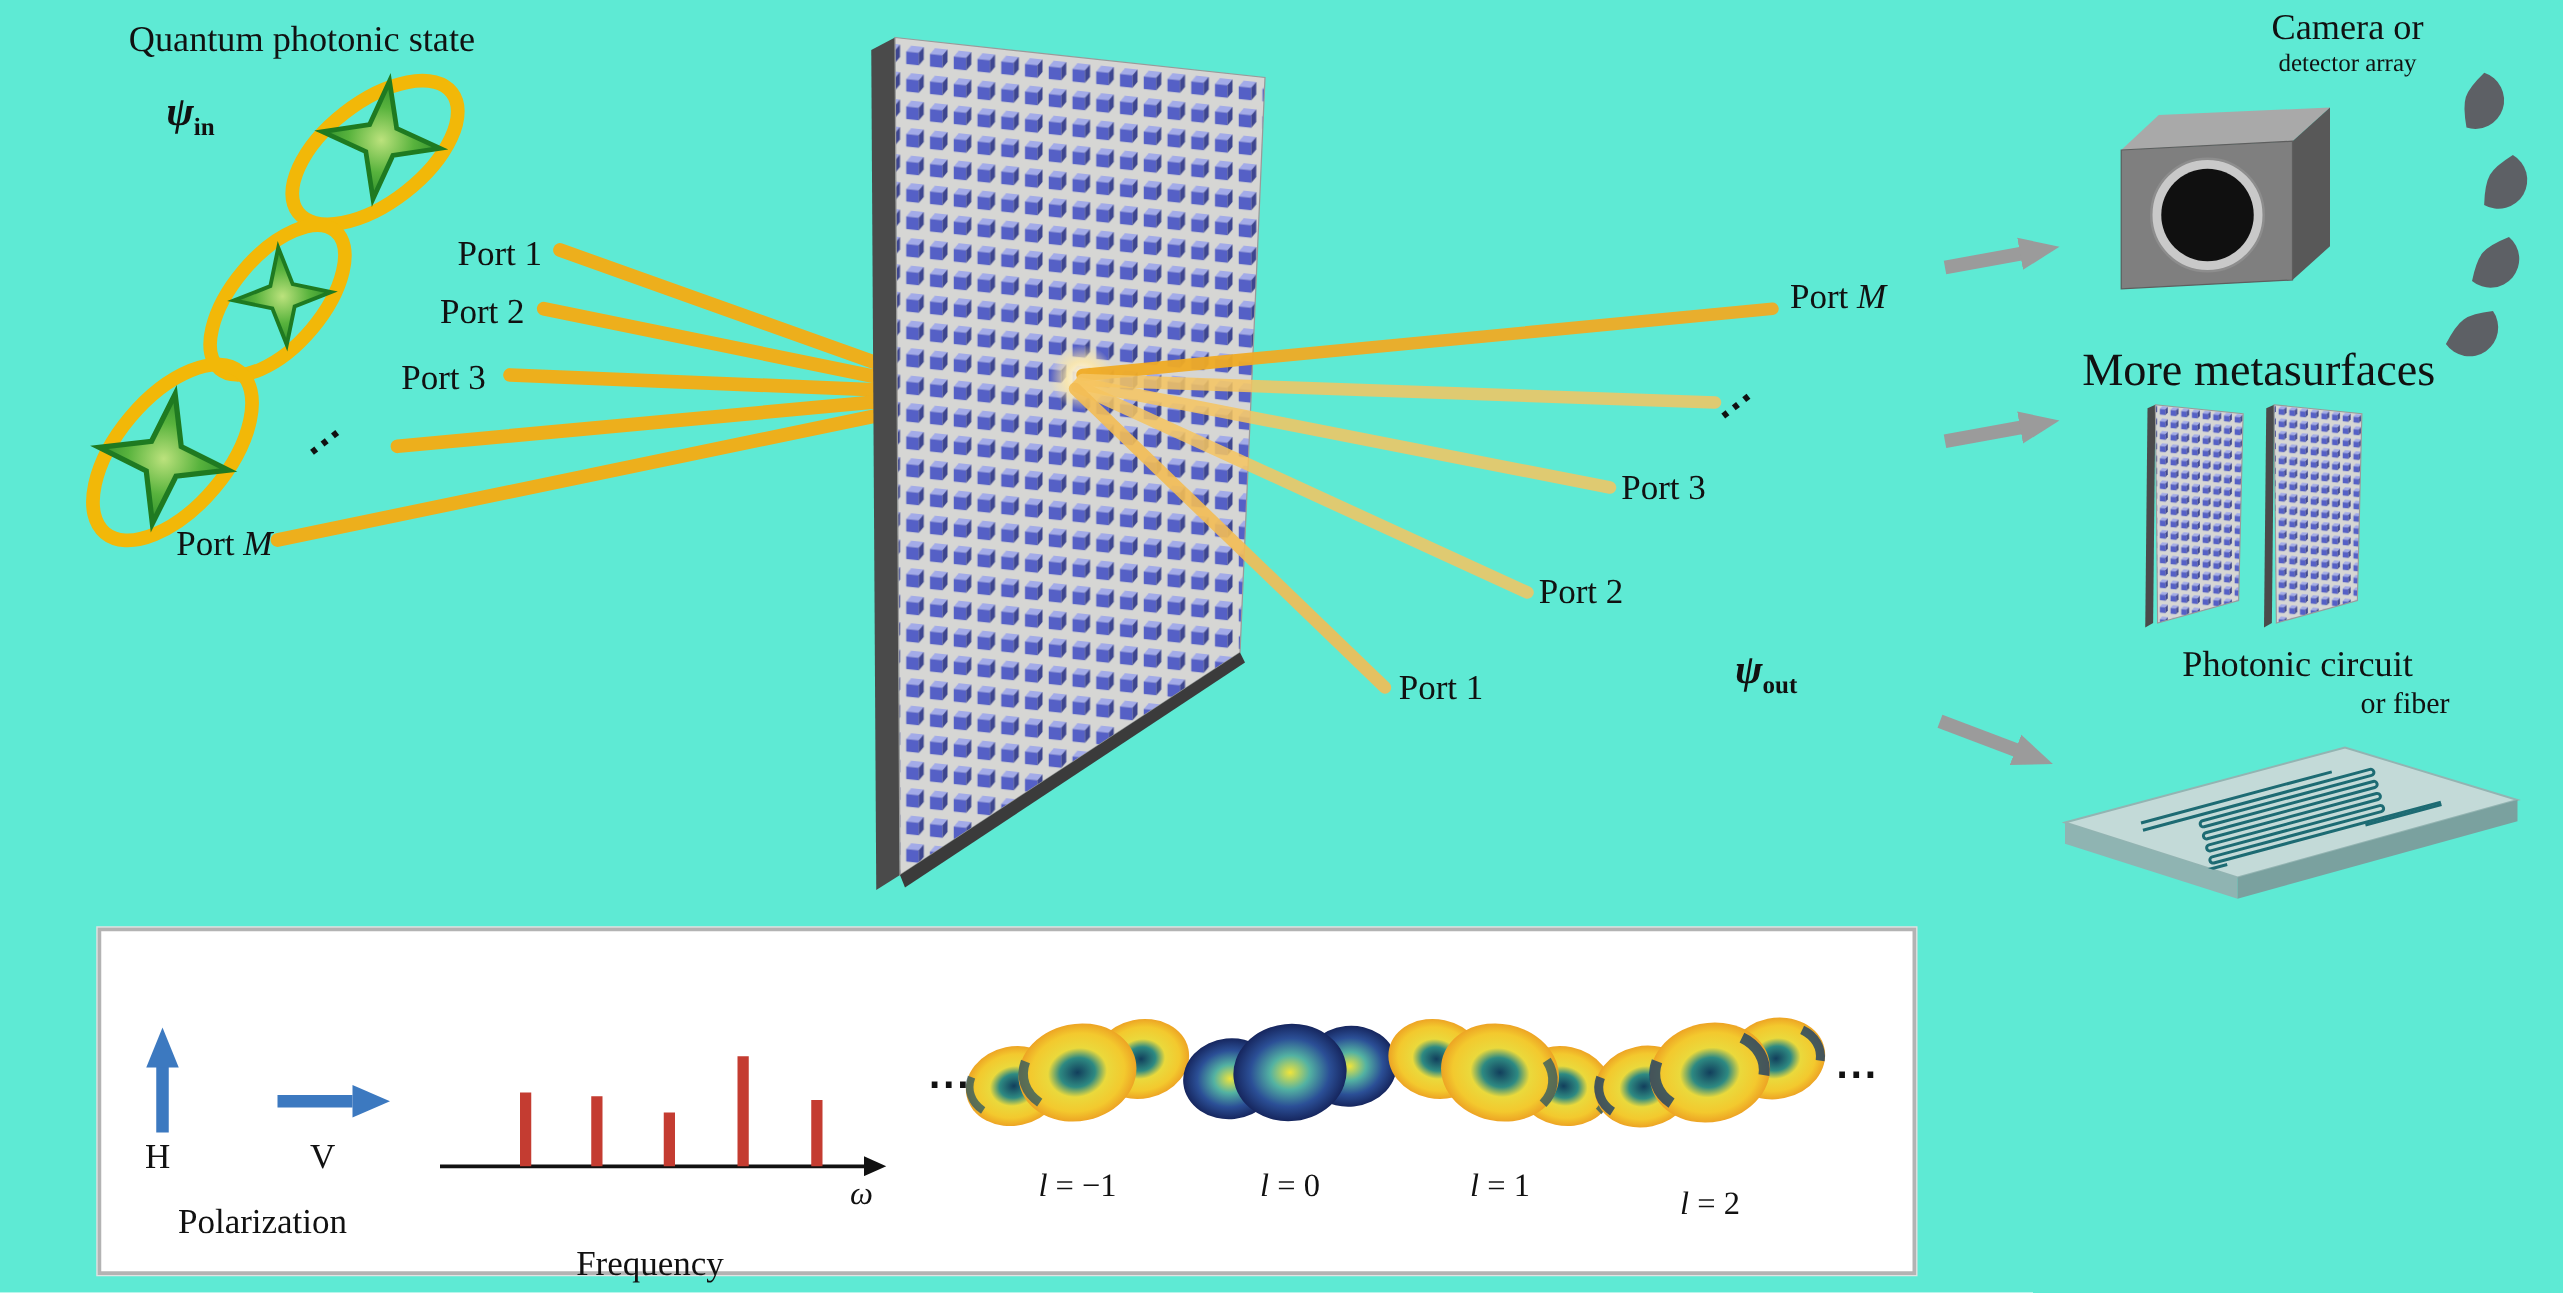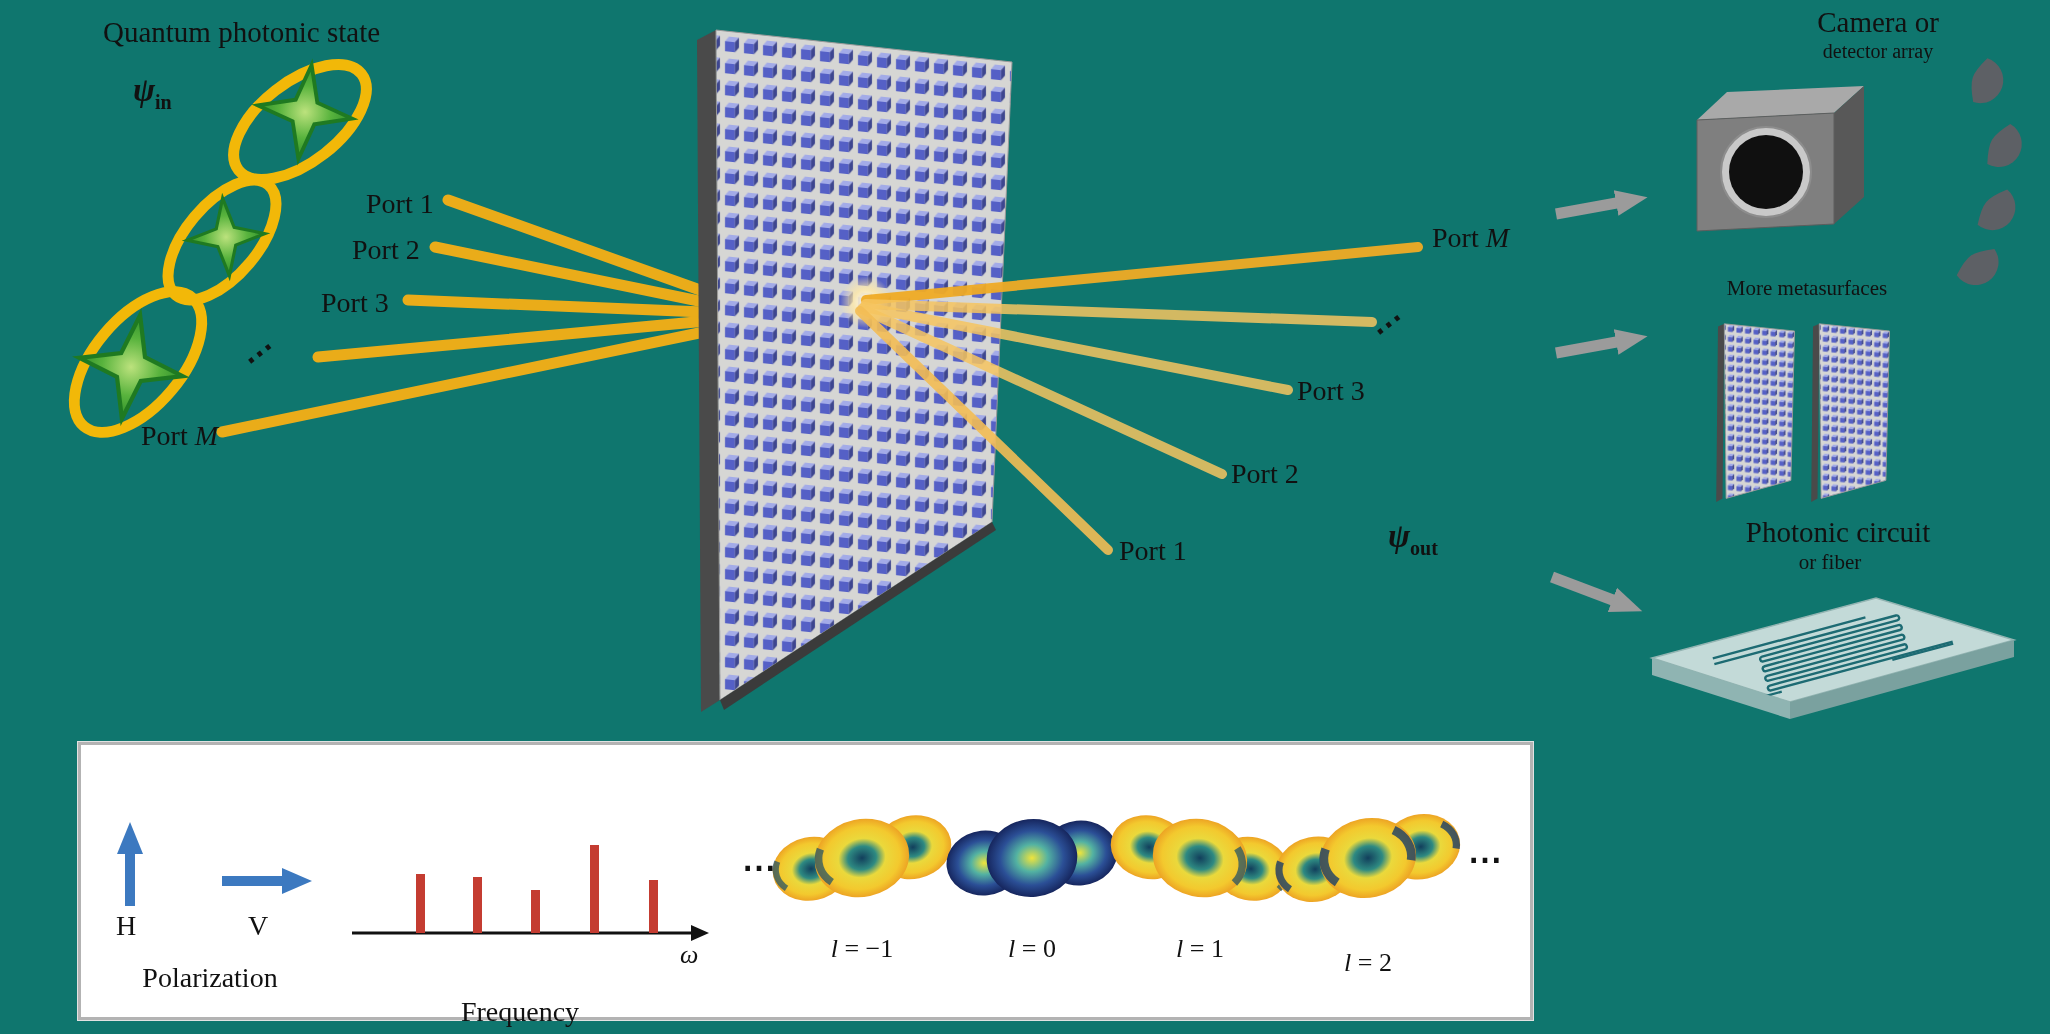--- a/index.html
+++ b/index.html
@@ -1,17 +1,17 @@
 <!DOCTYPE html>
 <html><head>
 <meta charset="utf-8">
 <style>
   html,body{margin:0;padding:0;background:#ffffff;}
   .stage{
-    position:relative;width:2050px;height:1034px;overflow:hidden;background:#0f766e;
+    position:relative;width:2050px;height:1034px;overflow:hidden;background:#5eead4;
     font-family:"Liberation Serif","DejaVu Serif",serif;color:#111;
   }
   .stage svg{position:absolute;left:0;top:0;}
   .lbl{position:absolute;white-space:nowrap;font-size:28px;line-height:1.15;}
   .c{transform:translateX(-50%);}
   .rot{transform:rotate(-38deg);font-size:32px;letter-spacing:3px;font-weight:bold;}
   .psi{font-size:33px;font-weight:bold;font-style:italic;}
   .psi sub{font-size:20px;font-style:normal;font-weight:bold;margin-top:17px;}
   .title{font-weight:bold;font-size:30px;}
   .small{font-size:26px;}
@@ -211,23 +211,23 @@
 
   <div class="lbl" style="left:1432px;top:222px"><span>Port </span><i>M</i></div>
   <div class="lbl rot" style="left:1372px;top:305px">⋯</div>
   <div class="lbl" style="left:1297px;top:375px">Port 3</div>
   <div class="lbl" style="left:1231px;top:458px">Port 2</div>
   <div class="lbl" style="left:1119px;top:535px">Port 1</div>
   <div class="lbl psi" style="left:1388px;top:518px"><span>ψ</span><sub>out</sub></div>
 
   <div class="lbl c" style="left:1878px;top:6px;font-size:29px">Camera or</div>
   <div class="lbl c" style="left:1878px;top:40px;font-size:20px">detector array</div>
-  <div class="lbl c" style="left:1807px;top:276px;font-size:21px">More metasurfaces</div>
+  <div class="lbl c" style="left:1807px;top:276px;font-size:37px">More metasurfaces</div>
   <div class="lbl c" style="left:1838px;top:516px;font-size:29px">Photonic circuit</div>
-  <div class="lbl c" style="left:1830px;top:550px;font-size:21px">or fiber</div>
+  <div class="lbl c" style="left:1924px;top:550px;font-size:24px">or fiber</div>
 
 
   <div class="lbl" style="left:116px;top:910px">H</div>
   <div class="lbl" style="left:248px;top:910px">V</div>
   <div class="lbl c" style="left:210px;top:962px">Polarization</div>
 
   <div class="lbl ital" style="left:680px;top:940px;font-size:26px">ω</div>
   <div class="lbl c" style="left:520px;top:996px">Frequency</div>
 
   <div class="lbl" style="left:742px;top:848px;font-size:34px;font-weight:bold">⋯</div>

